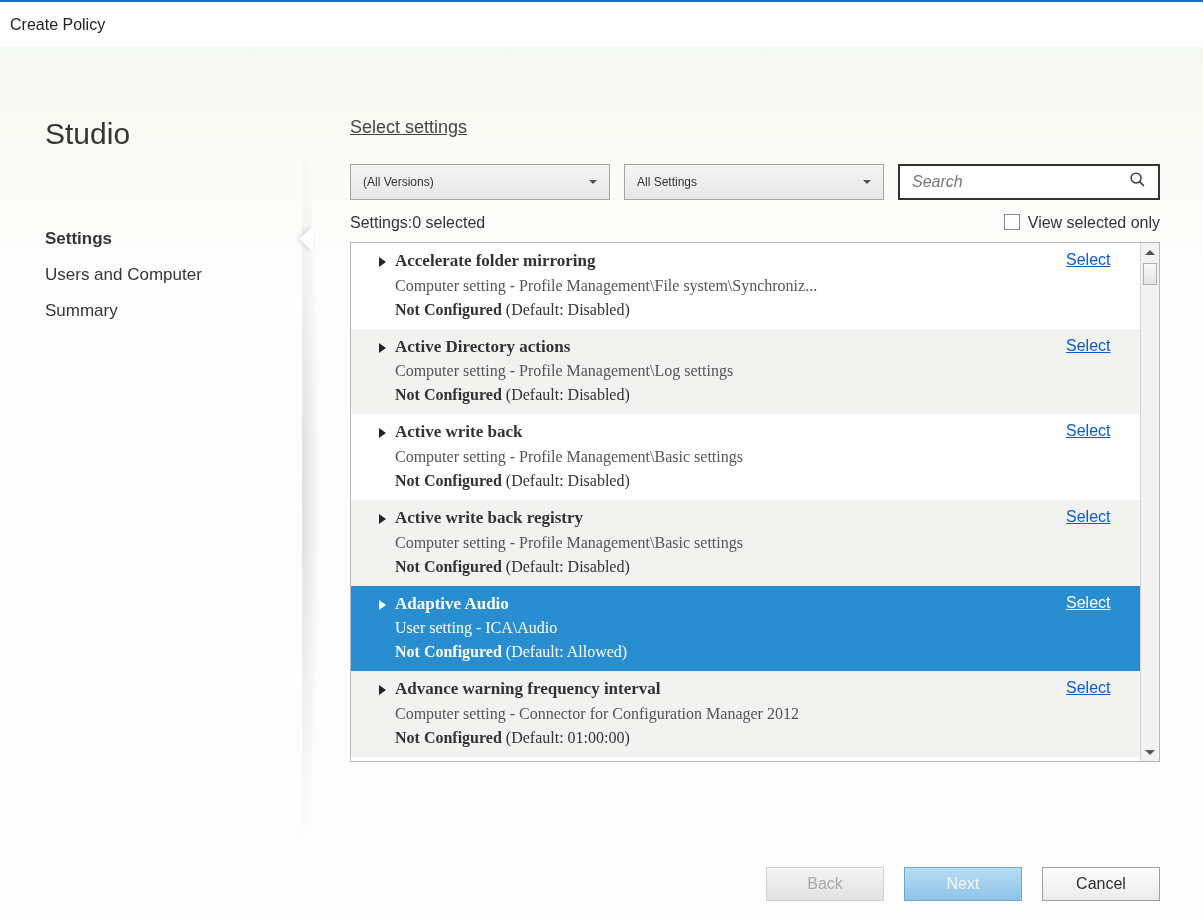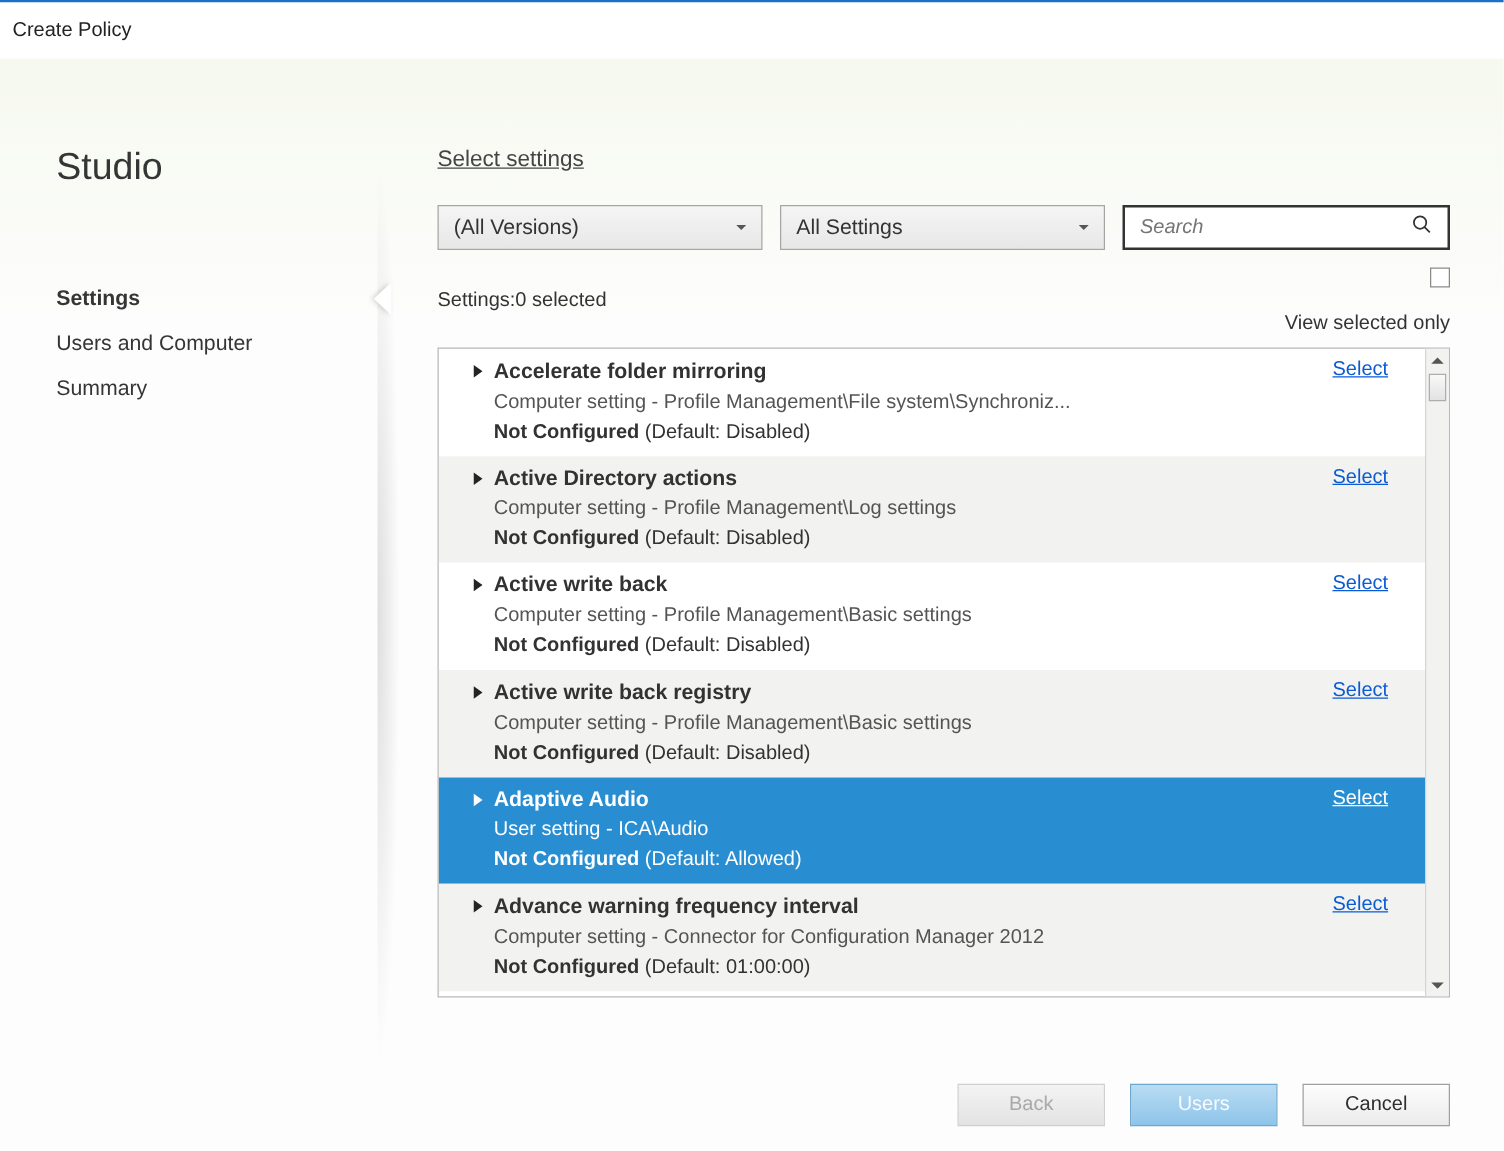--- a/index.html
+++ b/index.html
@@ -89,21 +89,21 @@
     margin-bottom: 14px;
   }
   .combo {
     flex: 1;
     height: 36px;
     border: 1px solid #a5a5a5;
     background: linear-gradient(to bottom, #f5f5f5, #e7e7e7);
     display: flex;
     align-items: center;
     padding: 0 12px;
-    font-size: 17px;
+    font-size: 12px;
     color: #333;
     cursor: pointer;
     position: relative;
   }
   .combo .chev {
     margin-left: auto;
     border-top: 4px solid #555;
     border-left: 4px solid transparent;
     border-right: 4px solid transparent;
     width: 0; height: 0;
@@ -130,23 +130,22 @@
   .settings-header {
     display: flex;
     align-items: center;
     margin: 6px 0 10px 0;
     font-size: 16px;
     color: #333;
   }
   .settings-header .right {
     margin-left: auto;
     display: flex;
-    align-items: flex-end;
-    gap: 20px;
-    flex-direction: column;
+    align-items: flex-start;
+    gap: 8px;
   }
   .chk {
     width: 16px; height: 16px;
     border: 1px solid #8a8a8a;
     background: #fff;
     display: inline-block;
   }
   .list-wrap {
     border: 1px solid #b8b8b8;
     height: 520px;
@@ -175,21 +174,21 @@
     color: inherit;
   }
   .tri {
     display: inline-block;
     width: 0; height: 0;
     border-left: 7px solid #242424;
     border-top: 5px solid transparent;
     border-bottom: 5px solid transparent;
   }
   .row.sel .tri { border-left-color: #ffffff; }
-  .row-body { flex: 1; min-width: 0; }
+  .row-body { flex: 1; min-width: 0; font-family: Liberation Serif, serif; }
   .row-title { font-size: 17px; font-weight: 600; line-height: 1.45; }
   .row-desc  { font-size: 16px; color: #545454; line-height: 1.5; }
   .row-state { font-size: 16px; line-height: 1.5; }
   .row-state .strong { font-weight: 600; }
   .row.sel .row-desc, .row.sel .row-state { color: #ffffff; }
   .row-action {
     width: 70px;
     flex-shrink: 0;
     text-align: left;
     color: #0b5bd3;
@@ -384,18 +383,18 @@
           </div>
           <div class="sbtn">
             <span class="sar-dn"></span>
           </div>
         </div>
       </div>
     </div>
 
     <div class="button-row">
       <div class="btn back">Back</div>
-      <div class="btn next">Users</div>
+      <div class="btn next">Next</div>
       <div class="btn cancel">Cancel</div>
     </div>
 
   </div>
 </div>
 
 </body></html>

